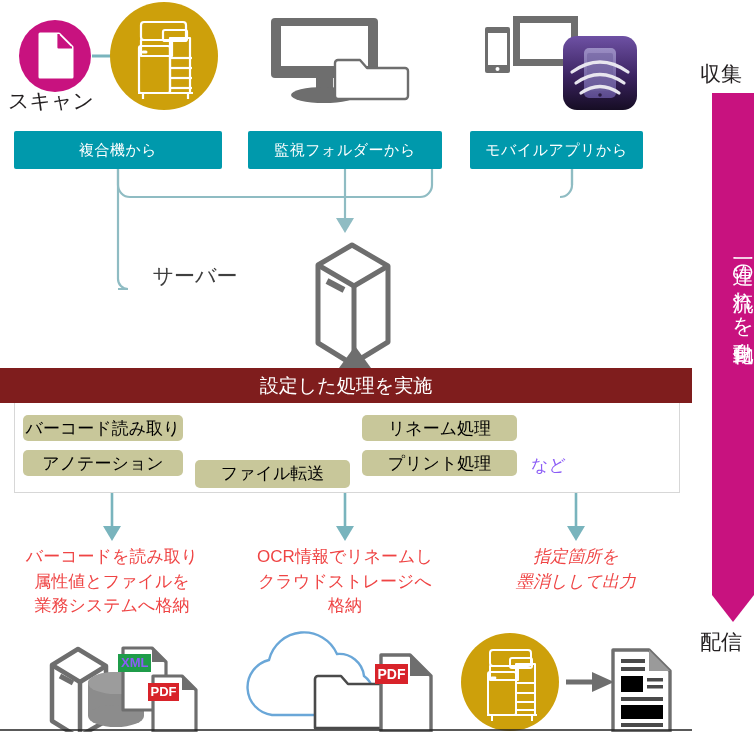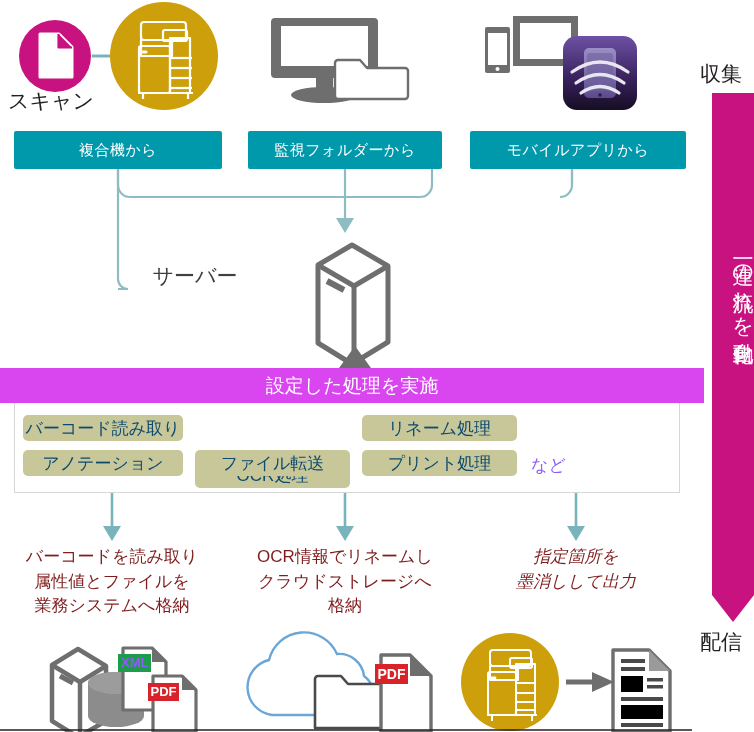--- a/index.html
+++ b/index.html
@@ -16,50 +16,50 @@
   .lbl{position:absolute;white-space:nowrap;line-height:1.25;}
   .scan-label{left:8px;top:88px;font-size:21px;color:#231f20;}
 
   .chip{
     position:absolute;height:38px;border-radius:2px;background:#0099ac;
     color:#ffffff;font-size:15px;display:flex;align-items:center;
     justify-content:center;letter-spacing:.5px;
   }
   .chip1{left:14px;top:131px;width:208px;}
   .chip2{left:248px;top:131px;width:194px;}
-  .chip3{left:470px;top:131px;width:216px;}
+  .chip3{left:470px;top:131px;width:173px;}
 
   .server-name{
     position:absolute;left:80px;top:262px;width:230px;text-align:center;
     font-size:21px;color:#3f3f3f;line-height:1.35;
   }
 
   .graybar{
-    position:absolute;left:0;top:368px;width:692px;height:35px;background:#d946ef;padding-left:12px;
+    position:absolute;left:0;top:368px;width:692px;height:35px;background:#7f1d1d;
   }
   .graybar span{
     position:absolute;left:0;right:0;top:0;bottom:0;display:flex;
     align-items:center;justify-content:center;color:#ffffff;font-size:19px;
   }
   .panel{
     position:absolute;left:14px;top:403px;width:664px;height:89px;
     background:#ffffff;border:1px solid #d7d7d7;border-top:none;
   }
   .tag{
     position:absolute;height:26px;border-radius:5px;background:#c8c79a;
-    color:#0c4a6e;font-size:17px;display:flex;align-items:center;
+    color:#000000;font-size:17px;display:flex;align-items:center;
     justify-content:center;
   }
   .tag-plain{
     position:absolute;height:30px;color:#8b5cf6;font-size:17px;
     display:flex;align-items:center;
   }
 
   .outtext{
-    position:absolute;text-align:center;font-size:17px;color:#7f1d1d;
+    position:absolute;text-align:center;font-size:17px;color:#ef4444;
     line-height:1.45;white-space:pre-line;
   }
   .out1{left:8px;top:545px;width:208px;}
   .out2{left:240px;top:545px;width:210px;}
   .out3{left:478px;top:545px;width:196px;font-style:italic;}
 
   .vert-cap{
     position:absolute;font-size:21px;color:#231f20;white-space:nowrap;
   }
   .cap-top{left:700px;top:60px;}
@@ -272,21 +272,21 @@
 <div class="graybar">
   <span>設定した処理を実施</span>
 </div>
 
 <div class="panel">
   <div class="tag" style="left:8px;top:12px;width:160px;">バーコード読み取り</div>
   <div class="tag" style="left:180px;top:12px;width:155px;margin-top:47px;">OCR処理</div>
   <div class="tag" style="left:347px;top:12px;width:155px;">リネーム処理</div>
 
   <div class="tag" style="left:8px;top:47px;width:160px;">アノテーション</div>
-  <div class="tag" style="left:180px;top:47px;width:155px;">ファイル転送</div>
+  <div class="tag" style="left:180px;top:57px;width:155px;">ファイル転送</div>
   <div class="tag" style="left:347px;top:47px;width:155px;">プリント処理</div>
   <div class="tag-plain" style="left:516px;top:47px;">など</div>
 </div>
 
 <div class="outtext out1">バーコードを読み取り
 属性値とファイルを
 業務システムへ格納</div>
 <div class="outtext out2">OCR情報でリネームし
 クラウドストレージへ
 格納</div>

